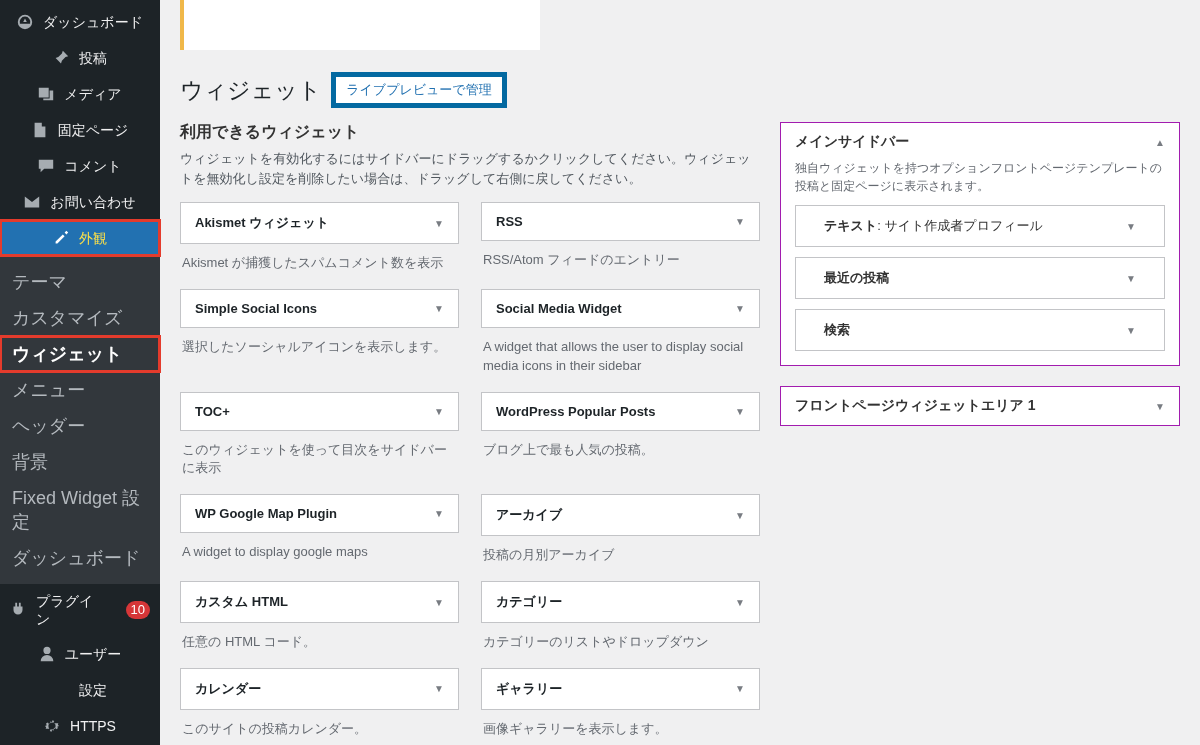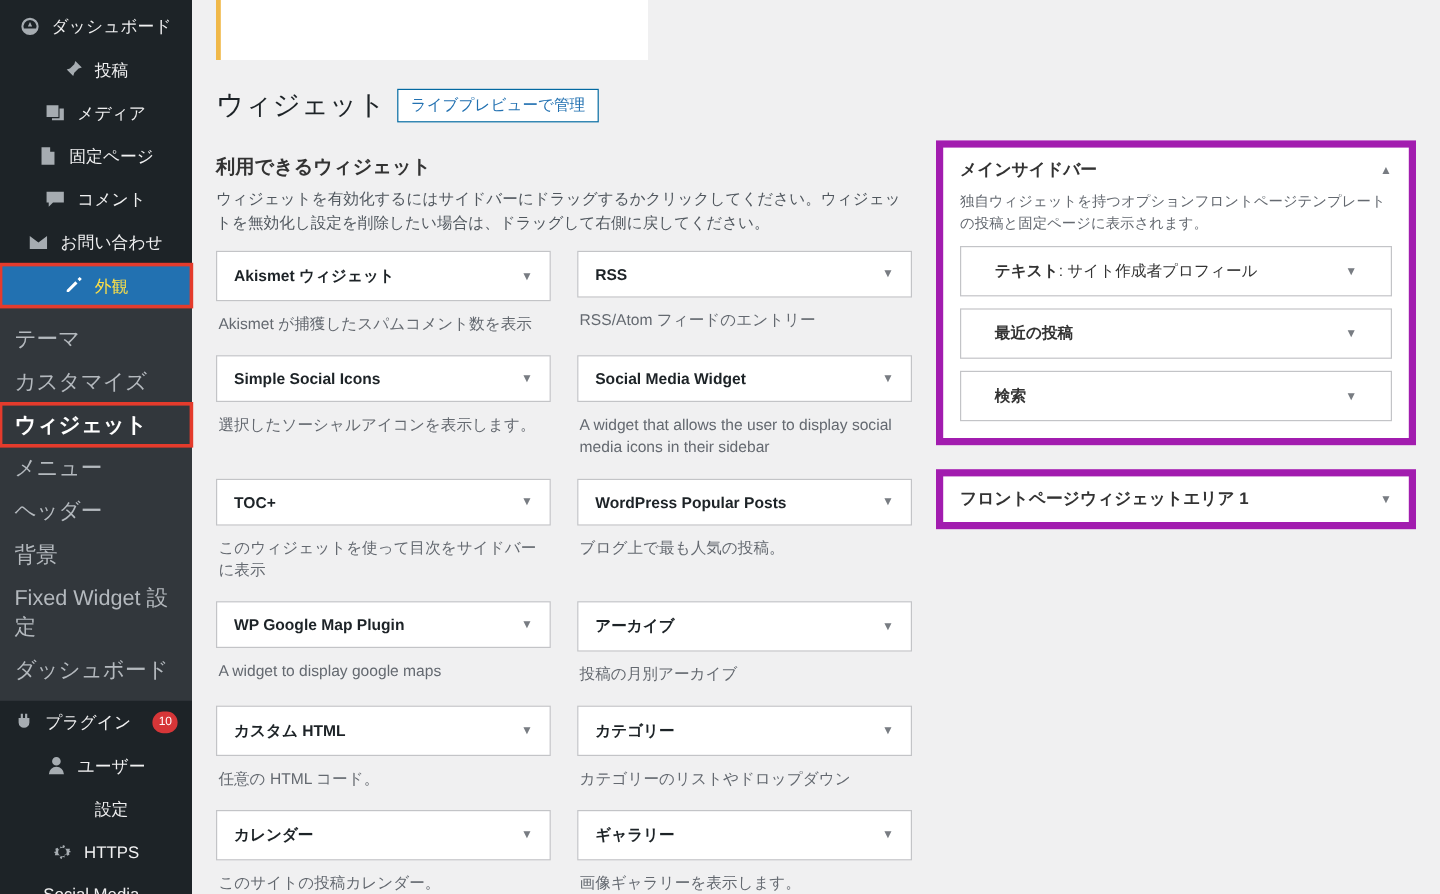--- a/index.html
+++ b/index.html
@@ -9,40 +9,40 @@
 .sidebar { width: 160px; background: #1d2327; color: #f0f0f1; flex-shrink: 0; padding-top: 4px; }
 .menu-item { display: flex; align-items: center; padding: 8px 10px 8px 8px; cursor: pointer; color: #f0f0f1; font-size: 14px; line-height: 18px; gap: 8px; justify-content: center; }
 .menu-item.current { background: #2271b1; color: #fde047; }
 .menu-item .mi-icon { width: 20px; height: 20px; display: inline-flex; align-items: center; justify-content: center; font-size: 16px; flex-shrink: 0; }
 .menu-item svg { fill: rgba(240,246,252,0.65); }
 .menu-item.current svg { fill: #fff; }
 .submenu { background: #32373c; padding: 8px 0; }
 .submenu-item { padding: 6px 12px; font-size: 18px; color: #b4b9be; cursor: pointer; }
 .submenu-item.current { color: #fff; font-weight: 600; }
 .red-box { outline: 3px solid #e43b2c; outline-offset: -2px; }
-.badge { display: inline-flex; align-items: center; justify-content: center; min-width: 18px; height: 18px; padding: 0 5px; border-radius: 9px; background: #d63638; color: #fff; font-size: 10px; margin-left: 10px; }
+.badge { display: inline-flex; align-items: center; justify-content: center; min-width: 18px; height: 18px; padding: 0 5px; border-radius: 9px; background: #d63638; color: #fff; font-size: 13px; margin-left: 10px; }
 
 .main { flex: 1; padding: 0 20px 40px 20px; }
 .notice { height: 50px; border-left: 4px solid #f0b849; background: #fff; margin-top: 0; width: 360px; }
 .page-head { display: flex; align-items: center; gap: 10px; margin: 22px 0 14px 0; }
 .page-title { font-size: 23px; font-weight: 400; color: #1d2327; }
-.btn-outline { display: inline-block; padding: 4px 10px; border: 1px solid #0369a1; color: #2271b1; font-size: 13px; cursor: pointer; background: #fff; }
+.btn-outline { display: inline-block; padding: 4px 10px; border: 5px solid #0369a1; color: #2271b1; font-size: 13px; cursor: pointer; background: #fff; }
 .two-col { display: flex; gap: 20px; align-items: flex-start; }
 .left-col { width: 580px; }
 .right-col { flex: 1; }
-.sec-title { font-size: 16px; font-weight: 700; margin-bottom: 6px; margin-top: 12px; }
+.sec-title { font-size: 16px; font-weight: 700; margin-bottom: 6px; }
 .sec-desc { font-size: 13px; color: #50575e; margin-bottom: 14px; line-height: 1.5; }
 .widget-grid { display: grid; grid-template-columns: 1fr 1fr; gap: 0 22px; }
 .widget-cell { margin-bottom: 0; }
 .widget-box { border: 1px solid #c3c4c7; background: #fff; padding: 11px 14px; display: flex; justify-content: space-between; align-items: center; cursor: pointer; }
 .widget-box-title { font-size: 13px; font-weight: 600; color: #1d2327; }
 .widget-box-arrow { color: #787c82; font-size: 10px; }
 .widget-desc { font-size: 13px; color: #646970; padding: 10px 2px 16px 2px; line-height: 1.45; min-height: 40px; }
 
-.side-area { border: 6px solid #a21caf; background: #fff; padding: 10px 14px 14px 14px; margin-bottom: 20px; }
+.side-area { border: 1px solid #a21caf; background: #fff; padding: 10px 14px 14px 14px; margin-bottom: 20px; }
 .side-area-head { display: flex; justify-content: space-between; align-items: center; cursor: pointer; }
 .side-area-title { font-size: 14px; font-weight: 700; }
 .side-area-arrow { color: #787c82; font-size: 10px; }
 .side-area-desc { font-size: 12px; color: #646970; margin-top: 8px; line-height: 1.5; }
 .side-widget { border: 1px solid #c3c4c7; background: #fff; margin-top: 10px; padding: 11px 28px; display: flex; justify-content: space-between; align-items: center; cursor: pointer; font-size: 13px; }
 .side-widget strong { font-weight: 600; }
 .side-area.collapsed { padding: 10px 14px; }
 </style>
 </head>
 <body>

